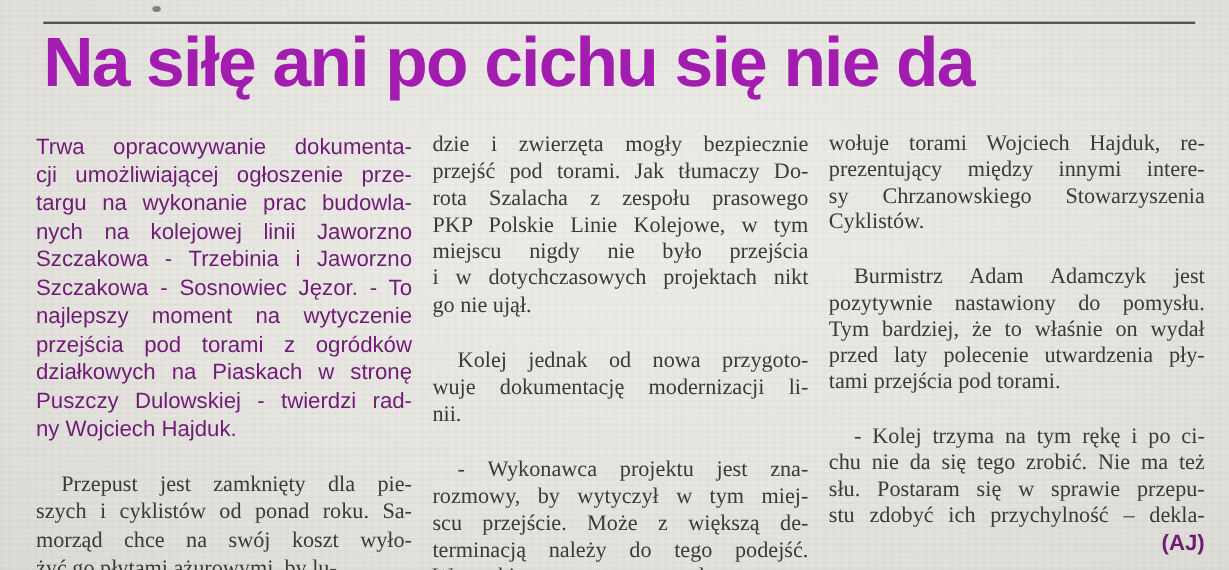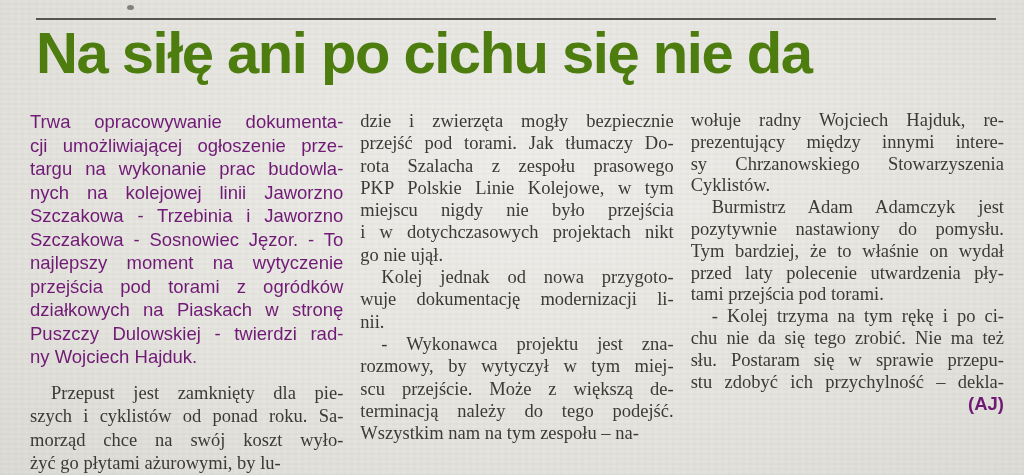--- a/index.html
+++ b/index.html
@@ -25,42 +25,42 @@
     height: 2px;
     background: #56554f;
   }
   h1.headline {
     margin: 4px 20px 0 36px;
     font-family: "Liberation Sans", sans-serif;
     font-weight: 700;
     font-size: 58px;
     line-height: 58px;
     letter-spacing: -1.5px;
-    color: #4d7c0f;
+    color: #a21caf;
     white-space: nowrap;
   }
   .columns {
     display: flex;
     gap: 17px;
     margin: 28px 20px 0 30px;
   }
   .col { flex: 1 1 0; min-width: 0; }
   .col.c1 .line { line-height: 23.5px; }
   .col.c2 .line { line-height: 22.3px; }
   .col.c3 .line { line-height: 21.8px; }
   .para { margin: 0; }
   .para.gap-before { margin-top: 13px; }
   .line {
     font-size: 18.5px;
     text-align: justify;
     text-align-last: justify;
     color: #3b3a36;
   }
   .line.last { text-align-last: left; }
-  .line.indent { text-indent: 21px; }
+  .line.indent { text-indent: 21px; margin-top: 24px; }
   .para.lead .line {
     font-family: "Liberation Sans", sans-serif;
     color: #701a75;
   }
   .para.signature .line {
     font-family: "Liberation Sans", sans-serif;
     font-weight: 700;
     text-align-last: right;
     color: #701a75;
   }
@@ -114,21 +114,21 @@
       <div class="para body">
         <div class="line indent">- Wykonawca projektu jest zna-</div>
         <div class="line">rozmowy, by wytyczył w tym miej-</div>
         <div class="line">scu przejście. Może z większą de-</div>
         <div class="line">terminacją należy do tego podejść.</div>
         <div class="line last">Wszystkim nam na tym zespołu – na-</div>
       </div>
     </div>
   <div class="col c3">
       <div class="para body">
-        <div class="line">wołuje radny Wojciech Hajduk, re-</div>
+        <div class="line">wołuje torami Wojciech Hajduk, re-</div>
         <div class="line">prezentujący między innymi intere-</div>
         <div class="line">sy Chrzanowskiego Stowarzyszenia</div>
         <div class="line last">Cyklistów.</div>
       </div>
       <div class="para body">
         <div class="line indent">Burmistrz Adam Adamczyk jest</div>
         <div class="line">pozytywnie nastawiony do pomysłu.</div>
         <div class="line">Tym bardziej, że to właśnie on wydał</div>
         <div class="line">przed laty polecenie utwardzenia pły-</div>
         <div class="line last">tami przejścia pod torami.</div>

